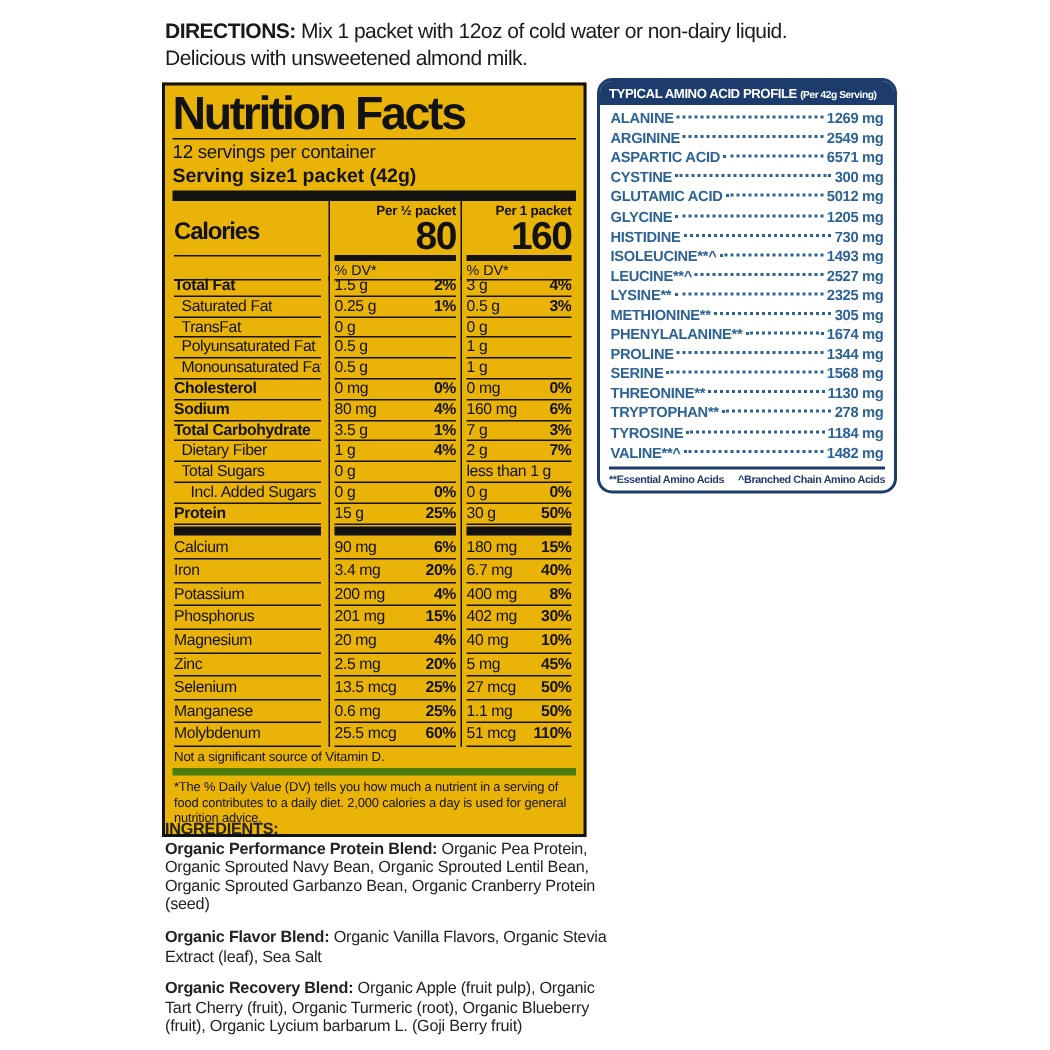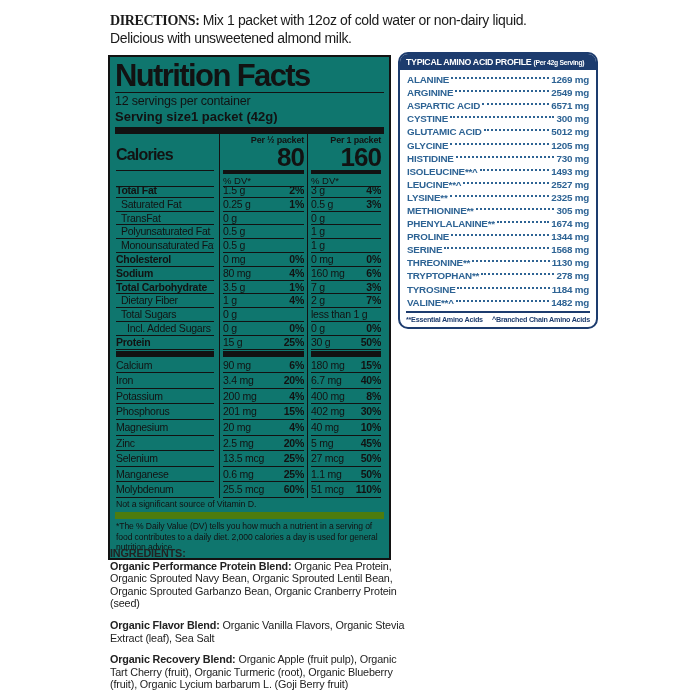--- a/index.html
+++ b/index.html
@@ -2,25 +2,25 @@
 <html><head>
 <meta charset="utf-8">
 <style>
   html,body{margin:0;padding:0;background:#fff;}
   .canvas{position:relative;width:700px;height:700px;background:#ffffff;
           font-family:"Liberation Sans", sans-serif;color:#121212;overflow:hidden;}
 
   
   .directions{position:absolute;left:110px;top:12px;width:565px;font-size:14px;
               line-height:17.5px;letter-spacing:-0.35px;color:#1a1a1a;white-space:pre-line;}
-  .directions b{font-weight:bold;font-family:Liberation Serif, serif;}
+  .directions b{font-weight:bold;}
 
   
   .nfp{position:absolute;left:108px;top:55px;width:283px;box-sizing:border-box;
-       border:2px solid #121212;padding:3px 5px 4px;background:#0f766e;}
+       border:2px solid #121212;padding:3px 5px 4px;background:#eab308;}
   .nfp-title{font-size:31px;font-weight:bold;letter-spacing:-1.6px;line-height:31px;white-space:nowrap;}
   .rule{border-bottom:1px solid #121212;margin-top:1px;}
   .servings{font-size:12.5px;line-height:15px;letter-spacing:-0.2px;padding-top:1px;}
   .ssrow{display:flex;justify-content:flex-start;font-weight:bold;font-size:13px;line-height:15px;}
   .thickbar{height:7px;background:#121212;margin-top:3px;}
 
   .nrow,.bar-row,.cal{display:grid;grid-template-columns:104px 88px 1fr;}
   .ncell{padding:0 3px;min-width:0;}
   .ncell.c1{padding-left:1px;padding-right:5px;}
   .ncell.c2,.ncell.c3{border-left:1px solid #121212;}
@@ -43,21 +43,21 @@
             margin-top:8px;border-bottom:1px solid #121212;padding-bottom:3px;}
   .cal-h{font-size:9px;font-weight:bold;text-align:right;letter-spacing:-0.2px;padding-top:1px;white-space:nowrap;}
   .cal-num{font-size:26px;font-weight:bold;text-align:right;line-height:24px;letter-spacing:-1px;}
   .cal-bar{height:4px;background:#121212;margin-top:1px;}
   .cal-dv{font-size:9.5px;font-weight:normal;text-align:left;padding-top:1px;}
   .bline{margin-top:auto;border-bottom:1px solid #121212;}
 
   .bar-row{height:8px;}
   .thickline{height:6px;background:#121212;margin-top:1px;}
 
-  .note{font-size:8.8px;line-height:11px;padding:1.5px 1px 2px;border-bottom:7px solid #4d7c0f;letter-spacing:-0.1px;}
+  .note{font-size:8.8px;line-height:11px;padding:1.5px 1px 2px;border-bottom:5px solid #4d7c0f;letter-spacing:-0.1px;}
   .footnote{font-size:8.6px;line-height:10.4px;padding:2px 1px 1px;letter-spacing:-0.1px;}
 
   
   .amino{position:absolute;left:398px;top:52px;width:200px;box-sizing:border-box;
          border:2px solid #1d3c6e;border-radius:10px;background:#fff;overflow:hidden;}
   .ahead{background:#1d3c6e;color:#fff;font-weight:bold;font-size:8.8px;
          letter-spacing:-0.3px;padding:3px 6px;white-space:nowrap;}
   .ahead .suffix{font-size:6.8px;font-weight:bold;}
   .alist{padding:3px 7px 0;}
   .arow{display:flex;align-items:center;height:13.1px;color:#2d6394;font-weight:bold;

